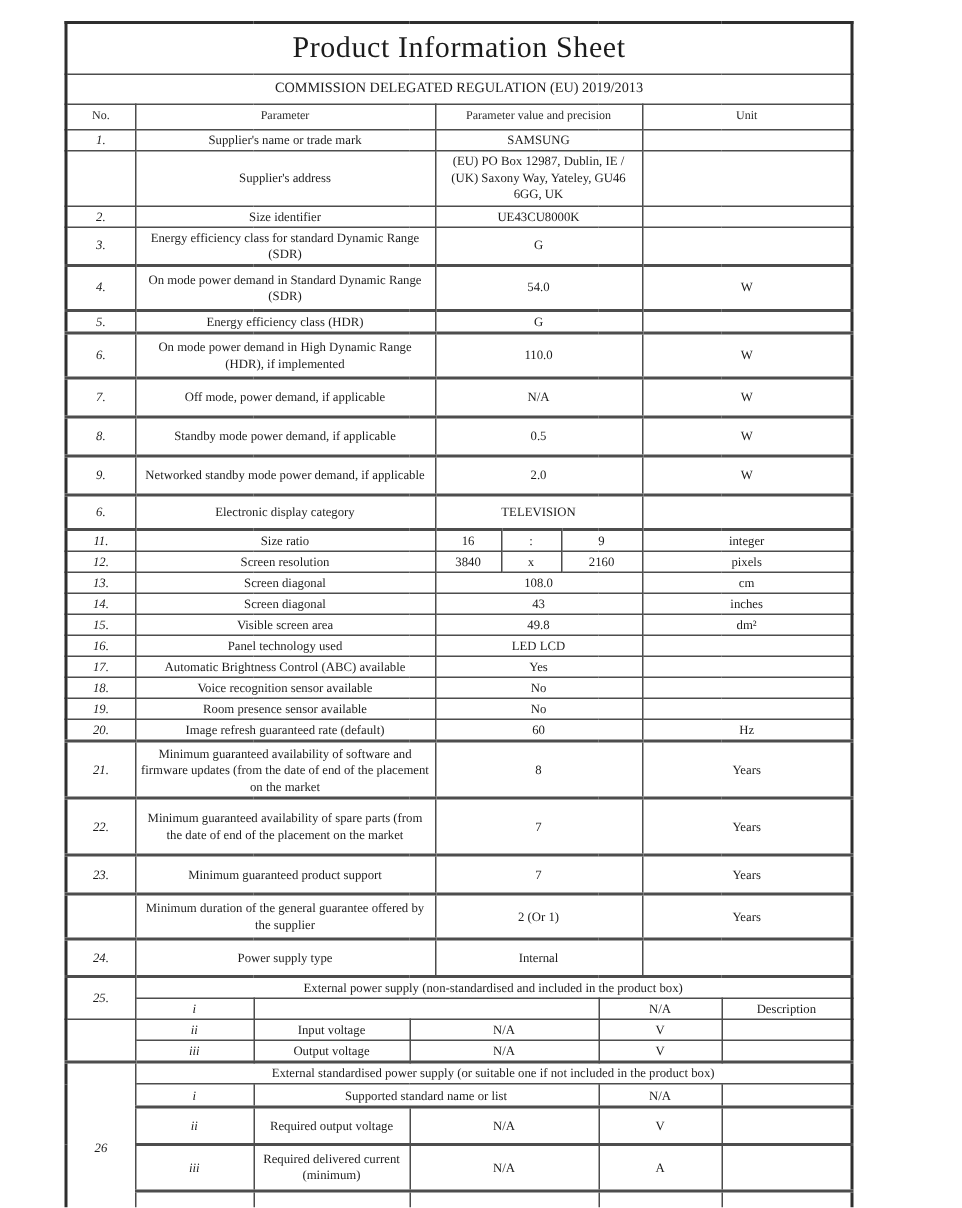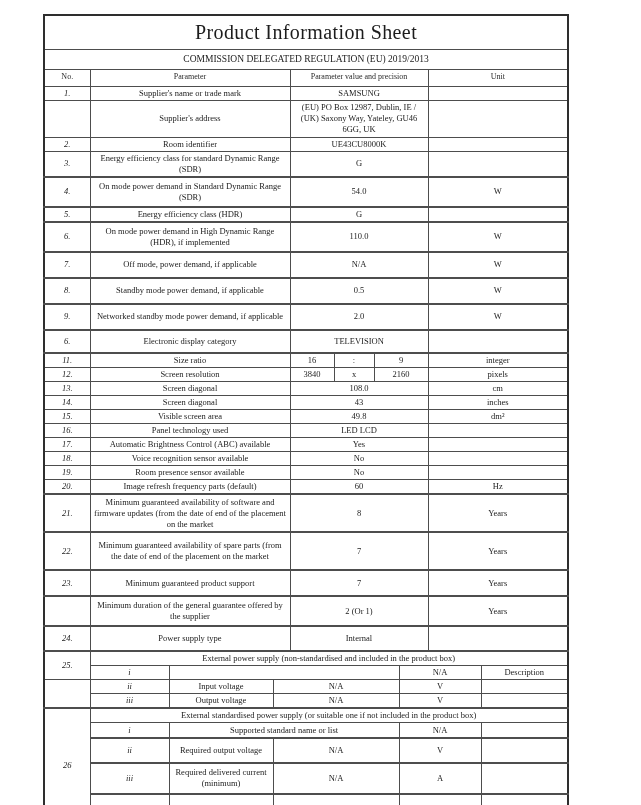--- a/index.html
+++ b/index.html
@@ -54,21 +54,21 @@
           <td colspan="2"></td>
         </tr>
         <tr style="height: 37px;">
           <td class="no"></td>
           <td colspan="3">Supplier's address</td>
           <td colspan="4">(EU) PO Box 12987, Dublin, IE / (UK) Saxony Way, Yateley, GU46 6GG, UK</td>
           <td colspan="2"></td>
         </tr>
         <tr style="height: 12px;">
           <td class="no">2.</td>
-          <td colspan="3">Room identifier</td>
+          <td colspan="3">Size identifier</td>
           <td colspan="4">UE43CU8000K</td>
           <td colspan="2"></td>
         </tr>
         <tr style="height: 25px;">
           <td class="no">3.</td>
           <td colspan="3">Energy efficiency class for standard Dynamic Range (SDR)</td>
           <td colspan="4">G</td>
           <td colspan="2"></td>
         </tr>
         <tr class="thick" style="height: 30px;">
@@ -166,21 +166,21 @@
           <td colspan="2"></td>
         </tr>
         <tr style="height: 12px;">
           <td class="no">19.</td>
           <td colspan="3">Room presence sensor available</td>
           <td colspan="4">No</td>
           <td colspan="2"></td>
         </tr>
         <tr style="height: 12px; padding-left: 40px;">
           <td class="no">20.</td>
-          <td colspan="3">Image refresh frequency parts (default)</td>
+          <td colspan="3">Image refresh guaranteed rate (default)</td>
           <td colspan="4">60</td>
           <td colspan="2">Hz</td>
         </tr>
         <tr class="thick" style="height: 38px;">
           <td class="no">21.</td>
           <td colspan="3">Minimum guaranteed availability of software and firmware updates (from the date of end of the placement on the market</td>
           <td colspan="4">8</td>
           <td colspan="2">Years</td>
         </tr>
         <tr class="thick" style="height: 38px;">

